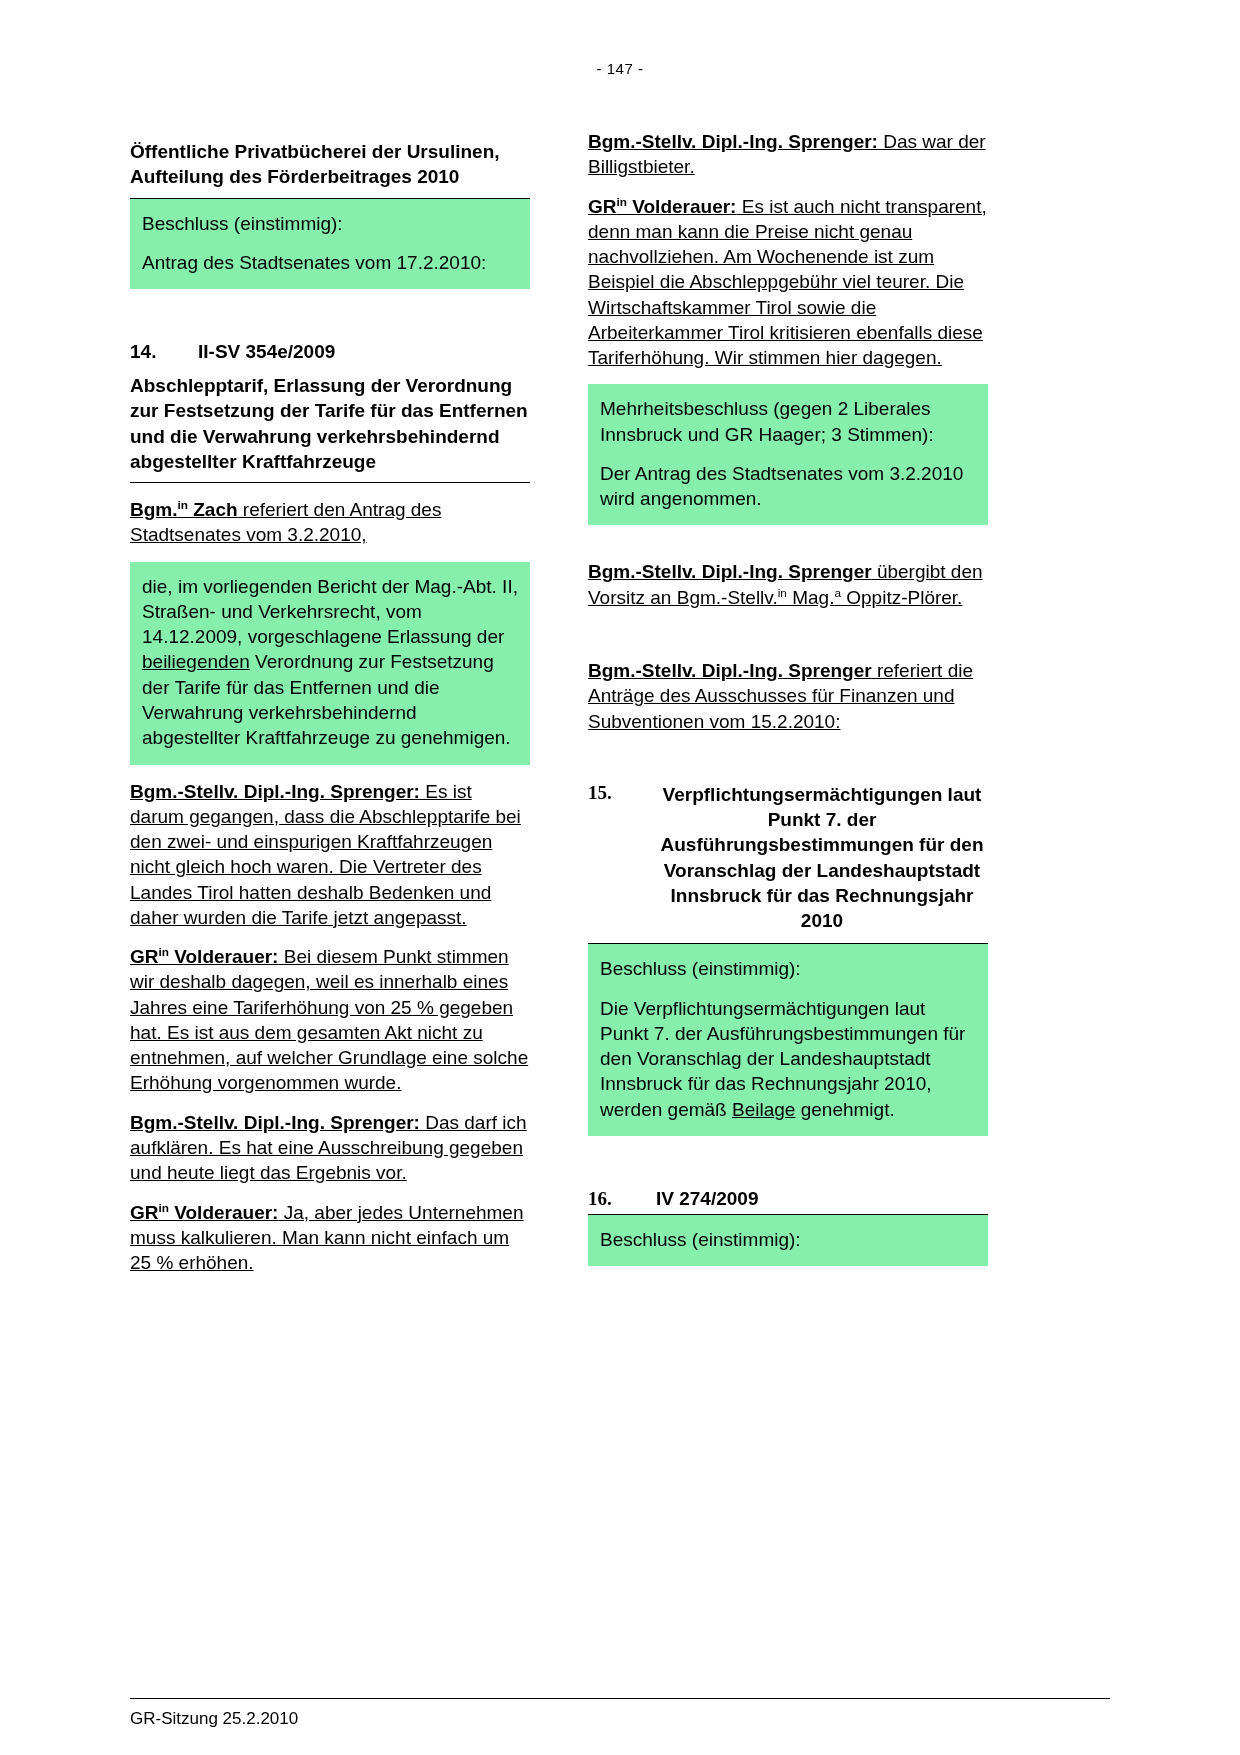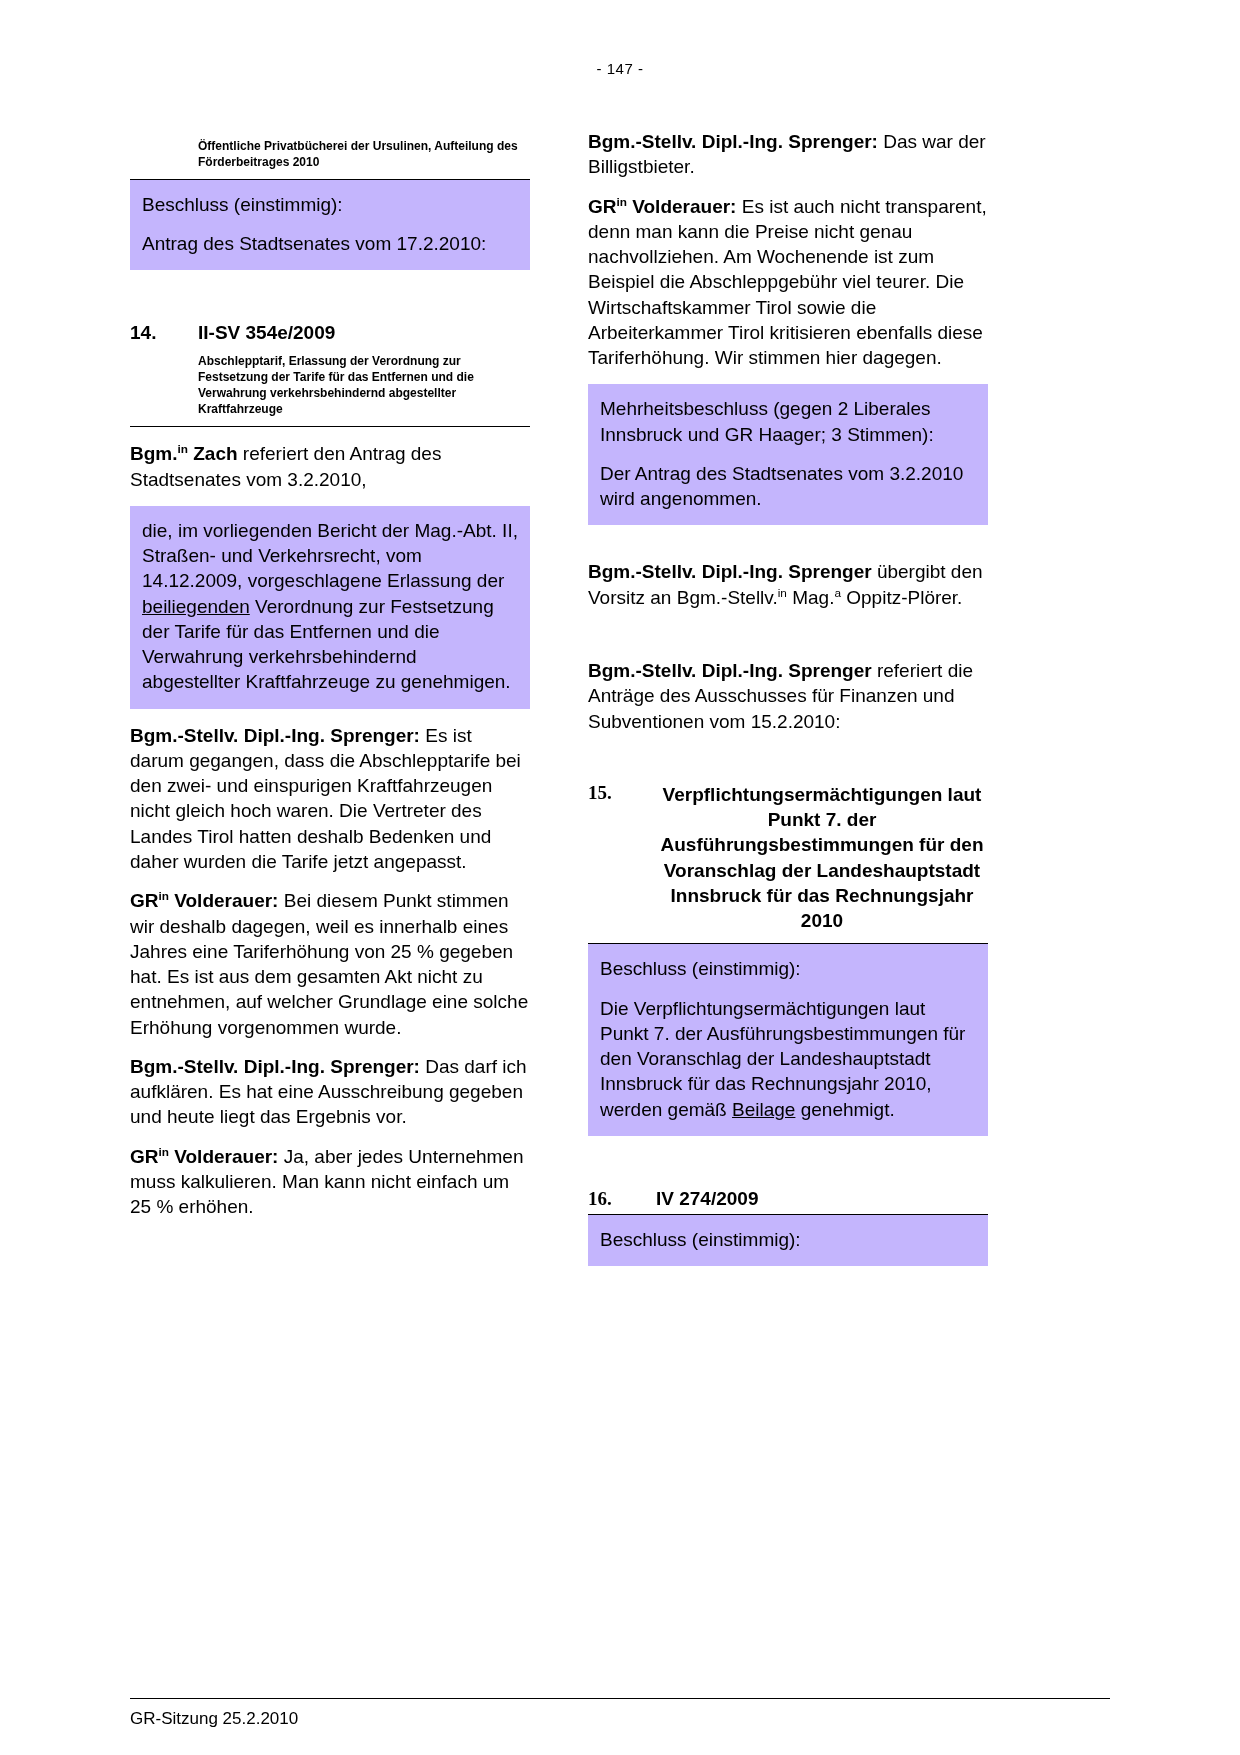--- a/index.html
+++ b/index.html
@@ -47,49 +47,49 @@
     flex: 0 0 68px;
     font-weight: bold;
     font-size: 19px;
   }
   .item-code {
     font-weight: bold;
     font-size: 19px;
   }
   .item-title {
     font-weight: bold;
-    font-size: 12px;
+    font-size: 19px;
     line-height: 1.33;
-    margin-left: 68px;
     margin-top: 10px;
     padding-bottom: 8px;
   }
   .col-r .item-num { width: 68px; flex: 0 0 68px; font-family: Liberation Serif, serif; }
   .rule {
     border: none;
     border-top: 1px solid #000000;
     margin: 0 0 0 0;
     height: 0;
   }
   .shaded {
-    background: #c4b5fd;
+    background: #86efac;
     padding: 12px 12px 14px 12px;
     font-size: 19px;
     line-height: 1.33;
   }
   .shaded p {
     margin: 0 0 14px 0;
   }
   .shaded p:last-child {
     margin-bottom: 0;
   }
   .para {
     font-size: 19px;
     line-height: 1.33;
     margin: 0 0 14px 0;
+    text-decoration: underline;
   }
   .para.first { margin-top: 14px; }
   .sp-md { height: 34px; }
   .sp-lg { height: 52px; }
   b, .b { font-weight: bold; }
   .u { text-decoration: underline; }
   sup {
     font-size: 0.62em;
     vertical-align: super;
     line-height: 0;

